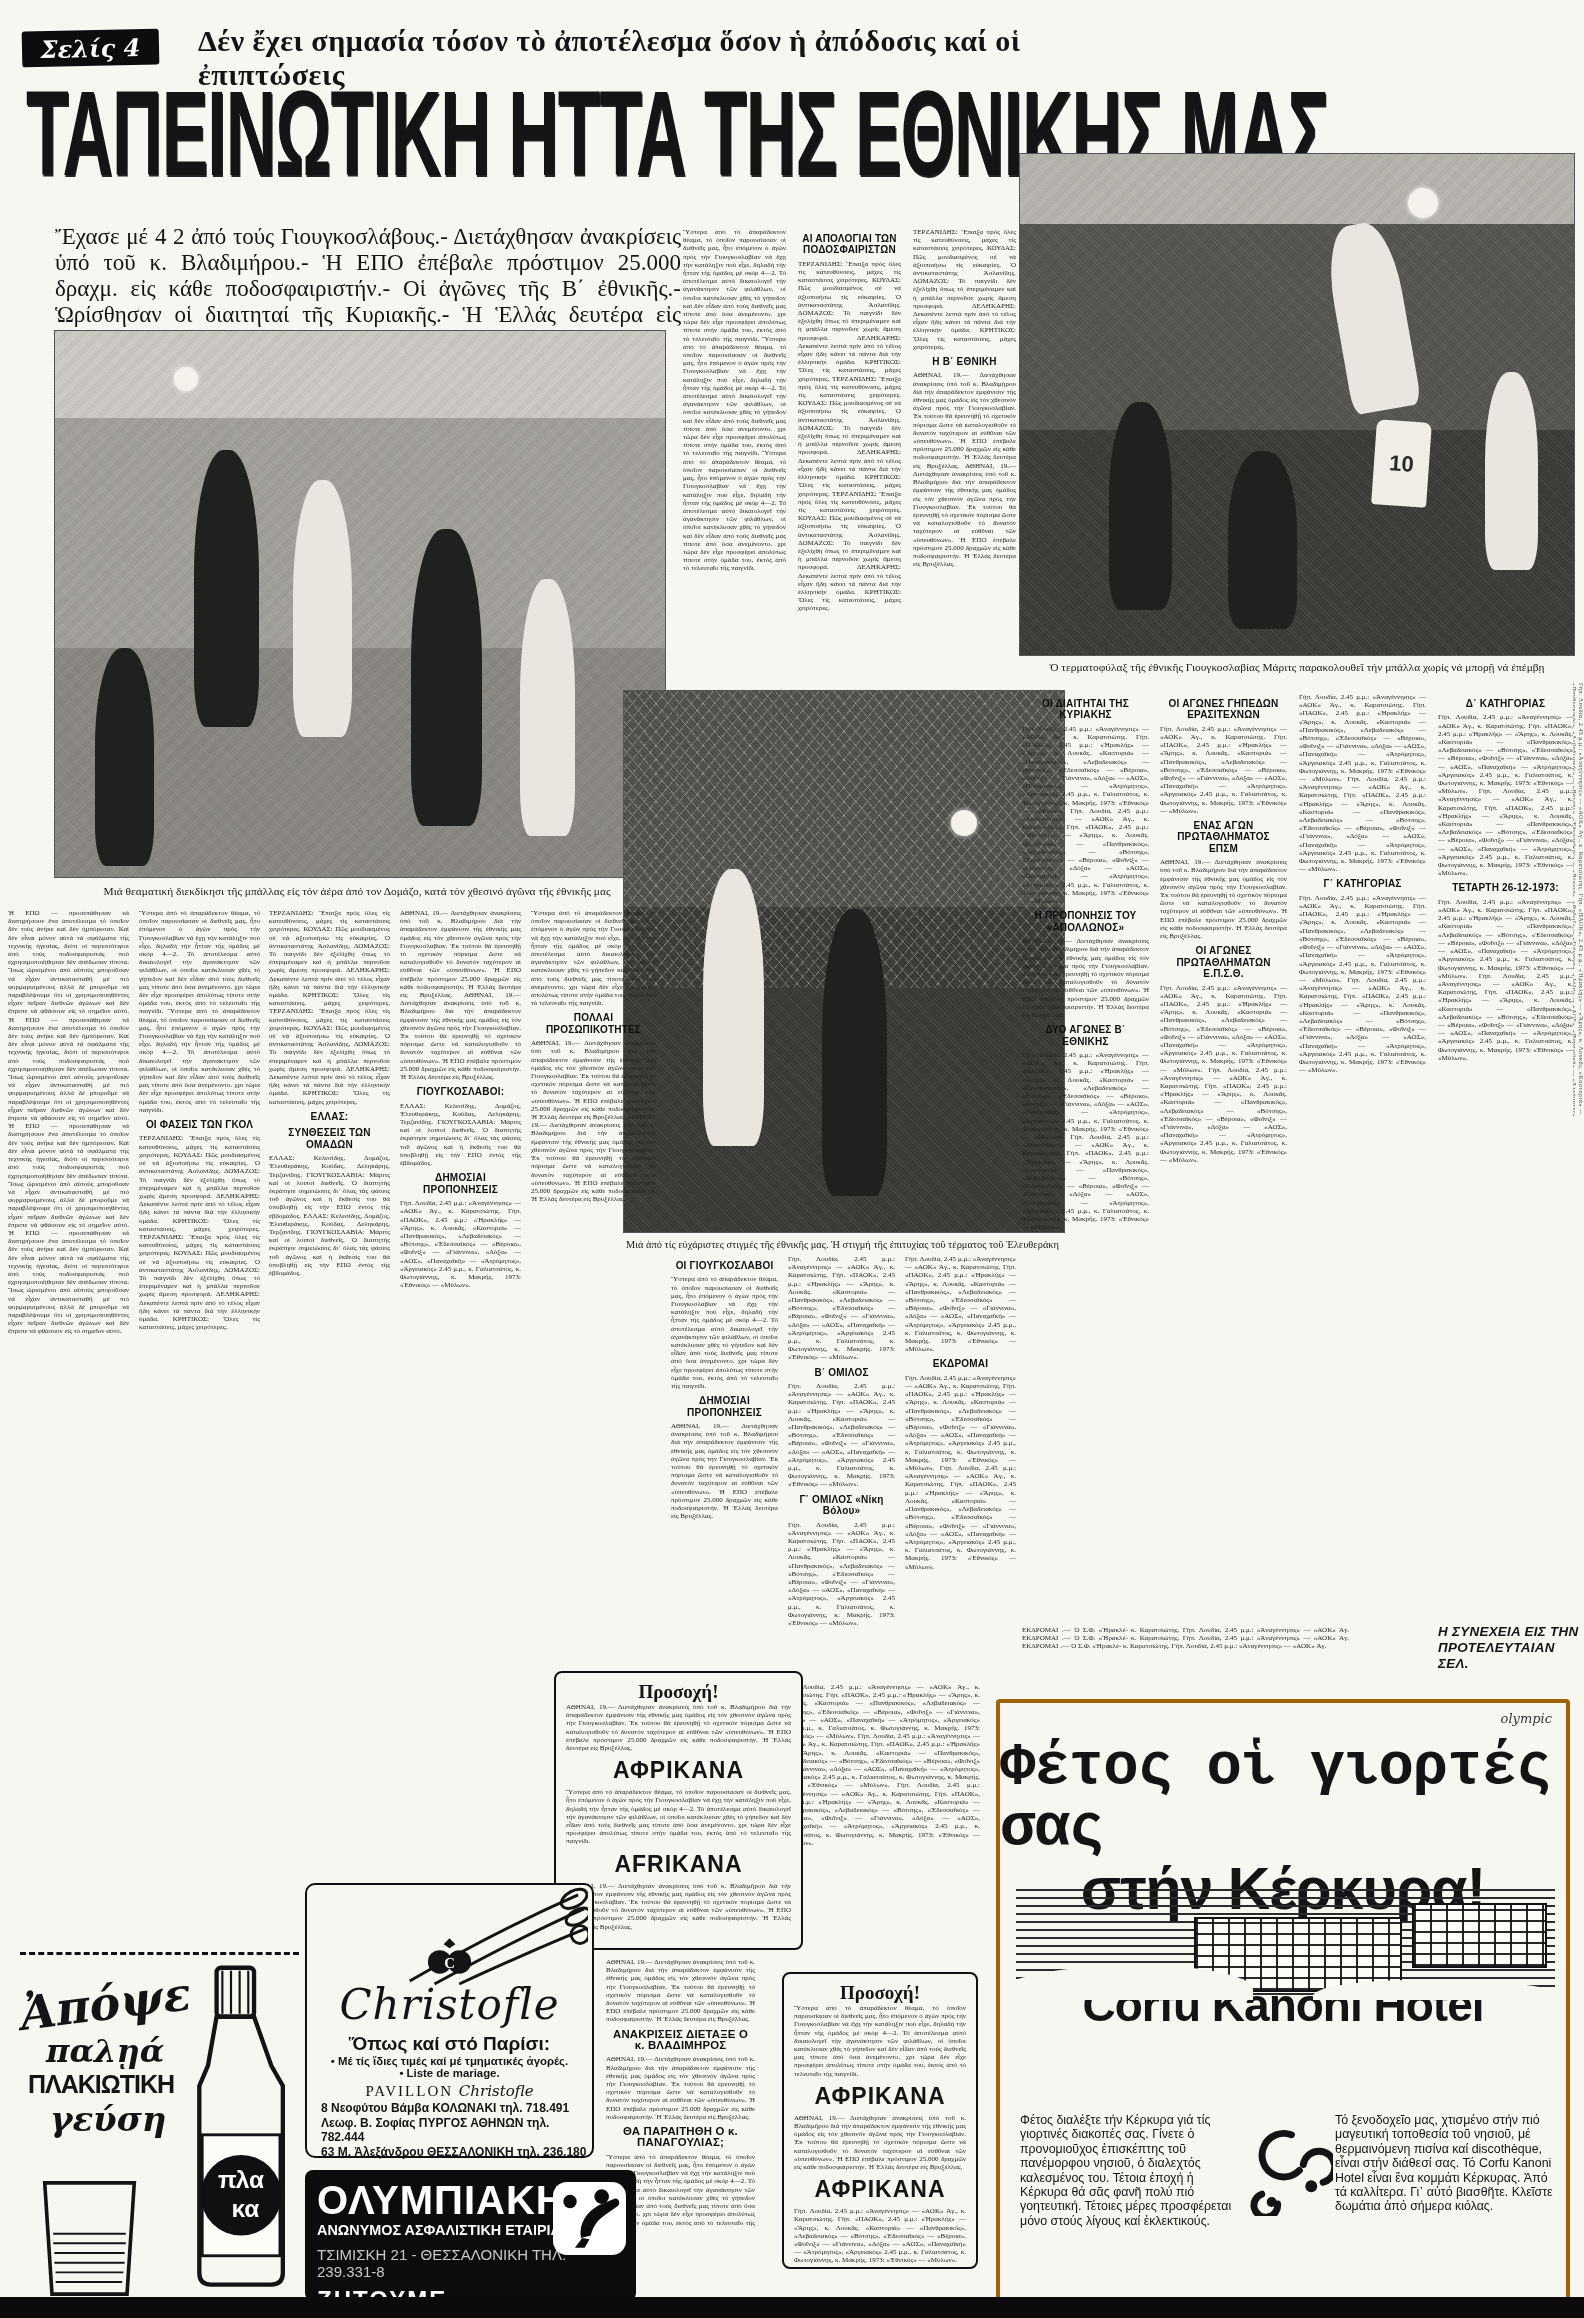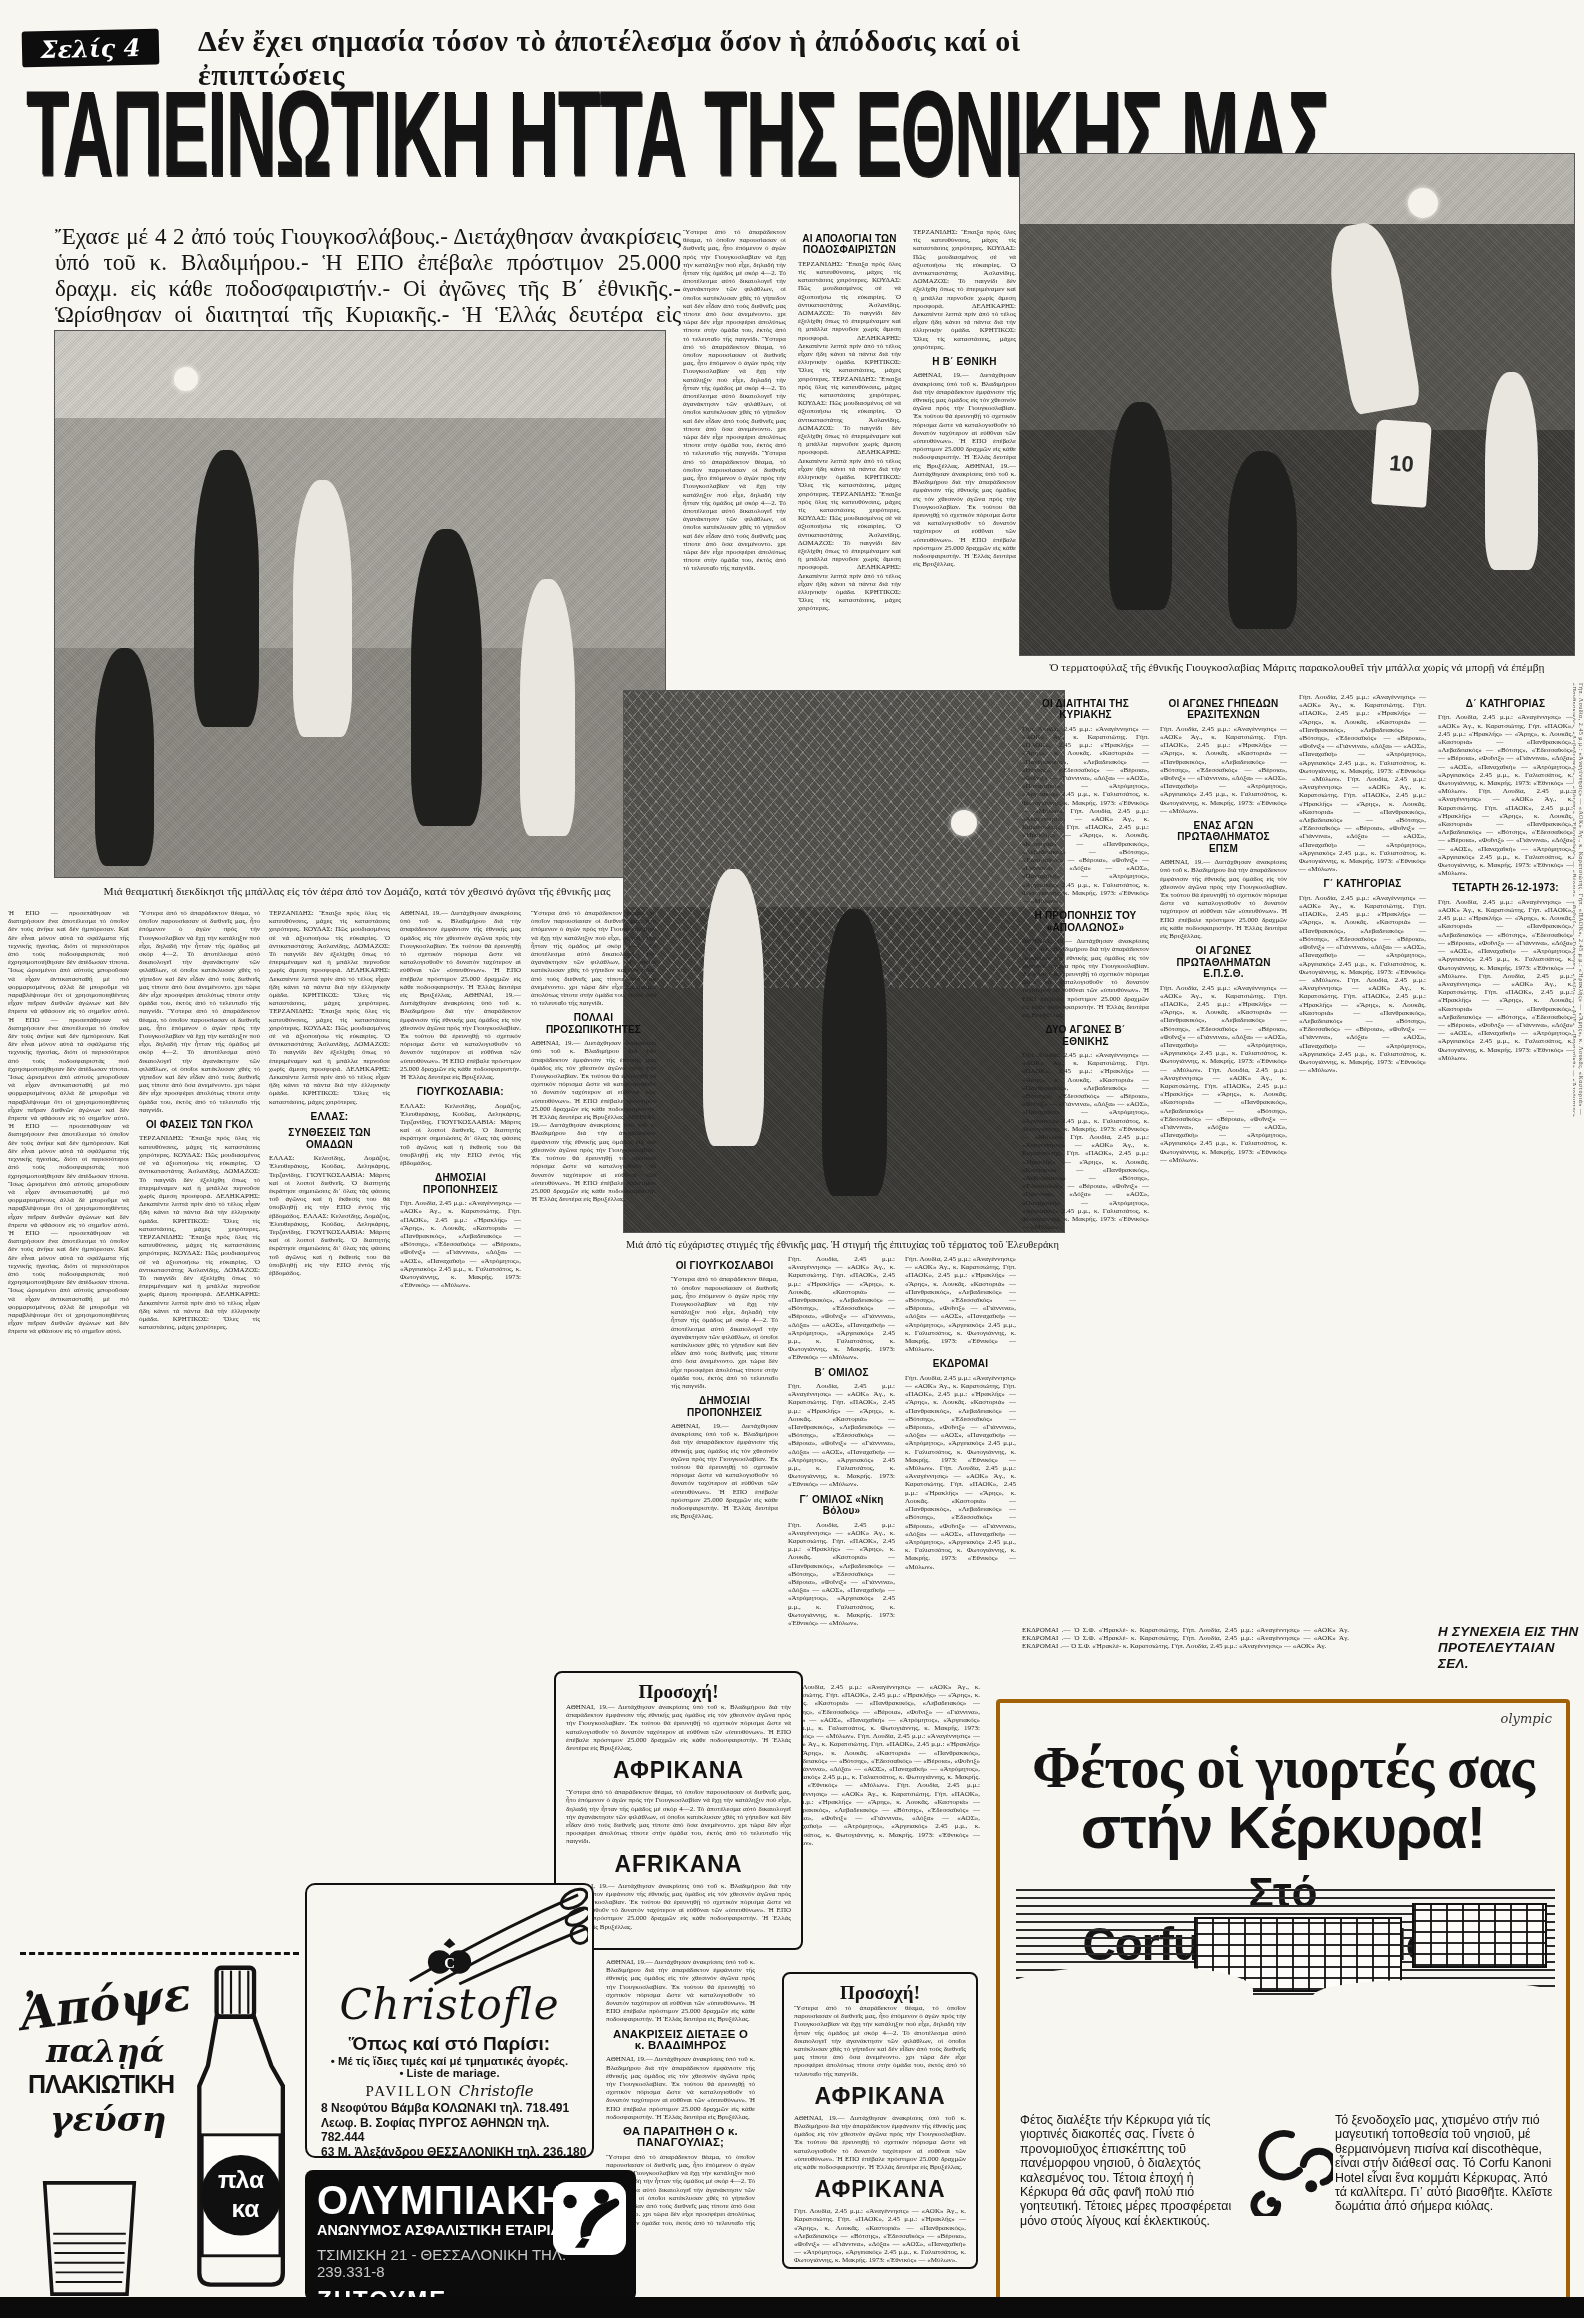--- a/index.html
+++ b/index.html
@@ -88,21 +88,21 @@
   .olymp .lbox { position:absolute; right:10px; top:12px; width:73px; height:73px; background:#fff; border-radius:14px; }
 
   
   .afbox { border:2px solid #111; border-radius:8px; background:#f8f6f0; padding:8px 10px; }
   .afbox .att { text-align:center; font-weight:bold; font-size:19px; font-family:"Liberation Serif", serif; }
   .afbox .brand { text-align:center; font-family:"Liberation Sans", sans-serif; font-weight:bold; font-size:23px; letter-spacing:1px; margin:4px 0; }
 
   
   .corfu { left:996px; top:1699px; width:574px; height:606px; border:4px solid #a16207; background:#f8f6f0; border-radius:4px; }
   .corfu .logo { position:absolute; right:14px; top:8px; font-family:"DejaVu Serif", serif; font-style:italic; font-size:13px; color:#333; }
-  .corfu .h1 { text-align:center; font-family:Liberation Serif, serif; font-weight:bold; font-size:59px; line-height:61px; margin-top:34px; letter-spacing:-1px; }
+  .corfu .h1 { font-family:Liberation Mono, monospace; font-weight:bold; font-size:59px; line-height:61px; margin-top:34px; letter-spacing:-1px; }
   .corfu .h2 { text-align:center; font-family:"Liberation Sans", sans-serif; font-weight:bold; font-size:59px; line-height:61px; letter-spacing:-1px; }
   .corfu .illus { position:absolute; left:16px; top:186px; width:539px; height:111px; overflow:hidden;
     background:repeating-linear-gradient(180deg, #2b2b2b 0 2px, transparent 2px 8px); }
   .corfu .bldg { position:absolute; background:
       repeating-linear-gradient(90deg, rgba(17,17,17,.9) 0 2px, transparent 2px 16px),
       repeating-linear-gradient(0deg, rgba(17,17,17,.9) 0 2px, transparent 2px 11px), #fdfcf8;
     border:2px solid #111; }
   .corfu .rock { position:absolute; background:#f8f6f0; border-radius:50% 40% 10% 10%; }
   .corfu .sto { text-align:center; font-family:"Liberation Sans", sans-serif; font-weight:bold; font-size:42px; margin-top:10px; }
   .corfu .hotel { text-align:center; font-family:"Liberation Sans", sans-serif; font-weight:bold; font-size:46px; letter-spacing:-1px; }
@@ -218,21 +218,21 @@
     <p class="flow">ΤΕΡΖΑΝΙΔΗΣ: Ἔπαιξα πρός ὅλες τίς κατευθύνσεις, μάχες τίς καταστάσεις χειρότερες. ΚΟΥΔΑΣ: Πῶς μουδιασμένος σέ νά ἀξιοποιήσω τίς εὐκαιρίες. Ὁ ἀντικαταστάτης Ἀσλανίδης. ΔΟΜΑΖΟΣ: Τό παιγνίδι δέν ἐξελίχθη ὅπως τό ἐπεριμέναμεν καί ἡ μπάλλα περνοῦσε χωρίς ἄμεση προσφορά. ΔΕΛΗΚΑΡΗΣ: Δεκαπέντε λεπτά πρίν ἀπό τό τέλος εἶχαν ἤδη κάνει τά πάντα διά τήν ἑλληνικήν ὁμάδα. ΚΡΗΤΙΚΟΣ: Ὅλες τίς καταστάσεις, μάχες χειρότερες. ΤΕΡΖΑΝΙΔΗΣ: Ἔπαιξα πρός ὅλες τίς κατευθύνσεις, μάχες τίς καταστάσεις χειρότερες. ΚΟΥΔΑΣ: Πῶς μουδιασμένος σέ νά ἀξιοποιήσω τίς εὐκαιρίες. Ὁ ἀντικαταστάτης Ἀσλανίδης. ΔΟΜΑΖΟΣ: Τό παιγνίδι δέν ἐξελίχθη ὅπως τό ἐπεριμέναμεν καί ἡ μπάλλα περνοῦσε χωρίς ἄμεση προσφορά. ΔΕΛΗΚΑΡΗΣ: Δεκαπέντε λεπτά πρίν ἀπό τό τέλος εἶχαν ἤδη κάνει τά πάντα διά τήν ἑλληνικήν ὁμάδα. ΚΡΗΤΙΚΟΣ: Ὅλες τίς καταστάσεις, μάχες χειρότερες.</p>
   </div>
   <div class="abs tcol" style="left:269px; top:909px; width:121px; height:966px;">
     <p class="flow">ΤΕΡΖΑΝΙΔΗΣ: Ἔπαιξα πρός ὅλες τίς κατευθύνσεις, μάχες τίς καταστάσεις χειρότερες. ΚΟΥΔΑΣ: Πῶς μουδιασμένος σέ νά ἀξιοποιήσω τίς εὐκαιρίες. Ὁ ἀντικαταστάτης Ἀσλανίδης. ΔΟΜΑΖΟΣ: Τό παιγνίδι δέν ἐξελίχθη ὅπως τό ἐπεριμέναμεν καί ἡ μπάλλα περνοῦσε χωρίς ἄμεση προσφορά. ΔΕΛΗΚΑΡΗΣ: Δεκαπέντε λεπτά πρίν ἀπό τό τέλος εἶχαν ἤδη κάνει τά πάντα διά τήν ἑλληνικήν ὁμάδα. ΚΡΗΤΙΚΟΣ: Ὅλες τίς καταστάσεις, μάχες χειρότερες. ΤΕΡΖΑΝΙΔΗΣ: Ἔπαιξα πρός ὅλες τίς κατευθύνσεις, μάχες τίς καταστάσεις χειρότερες. ΚΟΥΔΑΣ: Πῶς μουδιασμένος σέ νά ἀξιοποιήσω τίς εὐκαιρίες. Ὁ ἀντικαταστάτης Ἀσλανίδης. ΔΟΜΑΖΟΣ: Τό παιγνίδι δέν ἐξελίχθη ὅπως τό ἐπεριμέναμεν καί ἡ μπάλλα περνοῦσε χωρίς ἄμεση προσφορά. ΔΕΛΗΚΑΡΗΣ: Δεκαπέντε λεπτά πρίν ἀπό τό τέλος εἶχαν ἤδη κάνει τά πάντα διά τήν ἑλληνικήν ὁμάδα. ΚΡΗΤΙΚΟΣ: Ὅλες τίς καταστάσεις, μάχες χειρότερες.</p>
     <h4>ΕΛΛΑΣ:</h4>
     <h4>ΣΥΝΘΕΣΕΙΣ ΤΩΝ ΟΜΑΔΩΝ</h4>
     <p class="flow">ΕΛΛΑΣ: Κελεσίδης, Δομάζος, Ἐλευθεράκης, Κούδας, Δεληκάρης, Τερζανίδης. ΓΙΟΥΓΚΟΣΛΑΒΙΑ: Μάριτς καί οἱ λοιποί διεθνεῖς. Ὁ διαιτητής ἐκράτησε σημειώσεις δι᾽ ὅλας τάς φάσεις τοῦ ἀγῶνος καί ἡ ἔκθεσίς του θά ὑποβληθῇ εἰς τήν ΕΠΟ ἐντός τῆς ἑβδομάδος. ΕΛΛΑΣ: Κελεσίδης, Δομάζος, Ἐλευθεράκης, Κούδας, Δεληκάρης, Τερζανίδης. ΓΙΟΥΓΚΟΣΛΑΒΙΑ: Μάριτς καί οἱ λοιποί διεθνεῖς. Ὁ διαιτητής ἐκράτησε σημειώσεις δι᾽ ὅλας τάς φάσεις τοῦ ἀγῶνος καί ἡ ἔκθεσίς του θά ὑποβληθῇ εἰς τήν ΕΠΟ ἐντός τῆς ἑβδομάδος.</p>
   </div>
   <div class="abs tcol" style="left:400px; top:909px; width:121px; height:966px;">
     <p class="flow">ΑΘΗΝΑΙ, 19.— Διετάχθησαν ἀνακρίσεις ὑπό τοῦ κ. Βλαδιμήρου διά τήν ἀπαράδεκτον ἐμφάνισιν τῆς ἐθνικῆς μας ὁμάδος εἰς τόν χθεσινόν ἀγῶνα πρός τήν Γιουγκοσλαβίαν. Ἐκ τούτου θά ἐρευνηθῇ τό σχετικόν πόρισμα ὥστε νά καταλογισθοῦν τό δυνατόν ταχύτερον αἱ εὐθῦναι τῶν «ὑπευθύνων». Ἡ ΕΠΟ ἐπέβαλε πρόστιμον 25.000 δραχμῶν εἰς κάθε ποδοσφαιριστήν. Ἡ Ἑλλάς δευτέρα εἰς Βρυξέλλας. ΑΘΗΝΑΙ, 19.— Διετάχθησαν ἀνακρίσεις ὑπό τοῦ κ. Βλαδιμήρου διά τήν ἀπαράδεκτον ἐμφάνισιν τῆς ἐθνικῆς μας ὁμάδος εἰς τόν χθεσινόν ἀγῶνα πρός τήν Γιουγκοσλαβίαν. Ἐκ τούτου θά ἐρευνηθῇ τό σχετικόν πόρισμα ὥστε νά καταλογισθοῦν τό δυνατόν ταχύτερον αἱ εὐθῦναι τῶν «ὑπευθύνων». Ἡ ΕΠΟ ἐπέβαλε πρόστιμον 25.000 δραχμῶν εἰς κάθε ποδοσφαιριστήν. Ἡ Ἑλλάς δευτέρα εἰς Βρυξέλλας.</p>
-    <h4>ΓΙΟΥΓΚΟΣΛΑΒΙΑ:</h4>
+    <h4>ΓΙΟΥΓΚΟΣΛΑΒΟΙ:</h4>
     <p class="flow">ΕΛΛΑΣ: Κελεσίδης, Δομάζος, Ἐλευθεράκης, Κούδας, Δεληκάρης, Τερζανίδης. ΓΙΟΥΓΚΟΣΛΑΒΙΑ: Μάριτς καί οἱ λοιποί διεθνεῖς. Ὁ διαιτητής ἐκράτησε σημειώσεις δι᾽ ὅλας τάς φάσεις τοῦ ἀγῶνος καί ἡ ἔκθεσίς του θά ὑποβληθῇ εἰς τήν ΕΠΟ ἐντός τῆς ἑβδομάδος.</p>
     <h4>ΔΗΜΟΣΙΑΙ ΠΡΟΠΟΝΗΣΕΙΣ</h4>
     <p class="flow">Γήπ. Λουδία, 2.45 μ.μ.: «Ἀναγέννησις» — «ΑΟΚ» Ἁγ., κ. Καρατσιώτης. Γήπ. «ΠΑΟΚ», 2.45 μ.μ.: «Ἡρακλῆς» — «Ἄρης», κ. Λουκᾶς. «Καστοριά» — «Πανθρακικός», «Λεβαδειακός» — «Βότσης», «Ἐδεσσαϊκός» — «Βέροια», «Φοῖνιξ» — «Γιάννινα», «Δόξα» — «ΑΟΣ», «Παναχαϊκή» — «Ἀτρόμητος», «Ἀργειακός» 2.45 μ.μ., κ. Γαλιατσάτος, κ. Φωτογιάννης, κ. Μακρῆς. 1973: «Ἐθνικός» — «Μύλων».</p>
   </div>
   <div class="abs tcol" style="left:531px; top:909px; width:125px; height:752px;">
     <p class="flow">Ὕστερα ἀπό τό ἀπαράδεκτον θέαμα, τό ὁποῖον παρουσίασαν οἱ διεθνεῖς μας, ἦτο ἑπόμενον ὁ ἀγών πρός τήν Γιουγκοσλαβίαν νά ἔχῃ τήν κατάληξιν πού εἶχε, δηλαδή τήν ἧτταν τῆς ὁμάδος μέ σκόρ 4—2. Τό ἀποτέλεσμα αὐτό δικαιολογεῖ τήν ἀγανάκτησιν τῶν φιλάθλων, οἱ ὁποῖοι κατέκλυσαν χθές τό γήπεδον καί δέν εἶδαν ἀπό τούς διεθνεῖς μας τίποτε ἀπό ὅσα ἀνεμένοντο. χρι τώρα δέν εἶχε προσφέρει ἀπολύτως τίποτε στήν ὁμάδα του, ἐκτός ἀπό τό τελευταῖο τῆς παιγνίδι.</p>
     <h4>ΠΟΛΛΑΙ ΠΡΟΣΩΠΙΚΟΤΗΤΕΣ</h4>
     <p class="flow">ΑΘΗΝΑΙ, 19.— Διετάχθησαν ἀνακρίσεις ὑπό τοῦ κ. Βλαδιμήρου διά τήν ἀπαράδεκτον ἐμφάνισιν τῆς ἐθνικῆς μας ὁμάδος εἰς τόν χθεσινόν ἀγῶνα πρός τήν Γιουγκοσλαβίαν. Ἐκ τούτου θά ἐρευνηθῇ τό σχετικόν πόρισμα ὥστε νά καταλογισθοῦν τό δυνατόν ταχύτερον αἱ εὐθῦναι τῶν «ὑπευθύνων». Ἡ ΕΠΟ ἐπέβαλε πρόστιμον 25.000 δραχμῶν εἰς κάθε ποδοσφαιριστήν. Ἡ Ἑλλάς δευτέρα εἰς Βρυξέλλας. ΑΘΗΝΑΙ, 19.— Διετάχθησαν ἀνακρίσεις ὑπό τοῦ κ. Βλαδιμήρου διά τήν ἀπαράδεκτον ἐμφάνισιν τῆς ἐθνικῆς μας ὁμάδος εἰς τόν χθεσινόν ἀγῶνα πρός τήν Γιουγκοσλαβίαν. Ἐκ τούτου θά ἐρευνηθῇ τό σχετικόν πόρισμα ὥστε νά καταλογισθοῦν τό δυνατόν ταχύτερον αἱ εὐθῦναι τῶν «ὑπευθύνων». Ἡ ΕΠΟ ἐπέβαλε πρόστιμον 25.000 δραχμῶν εἰς κάθε ποδοσφαιριστήν. Ἡ Ἑλλάς δευτέρα εἰς Βρυξέλλας.</p>
   </div>
 

